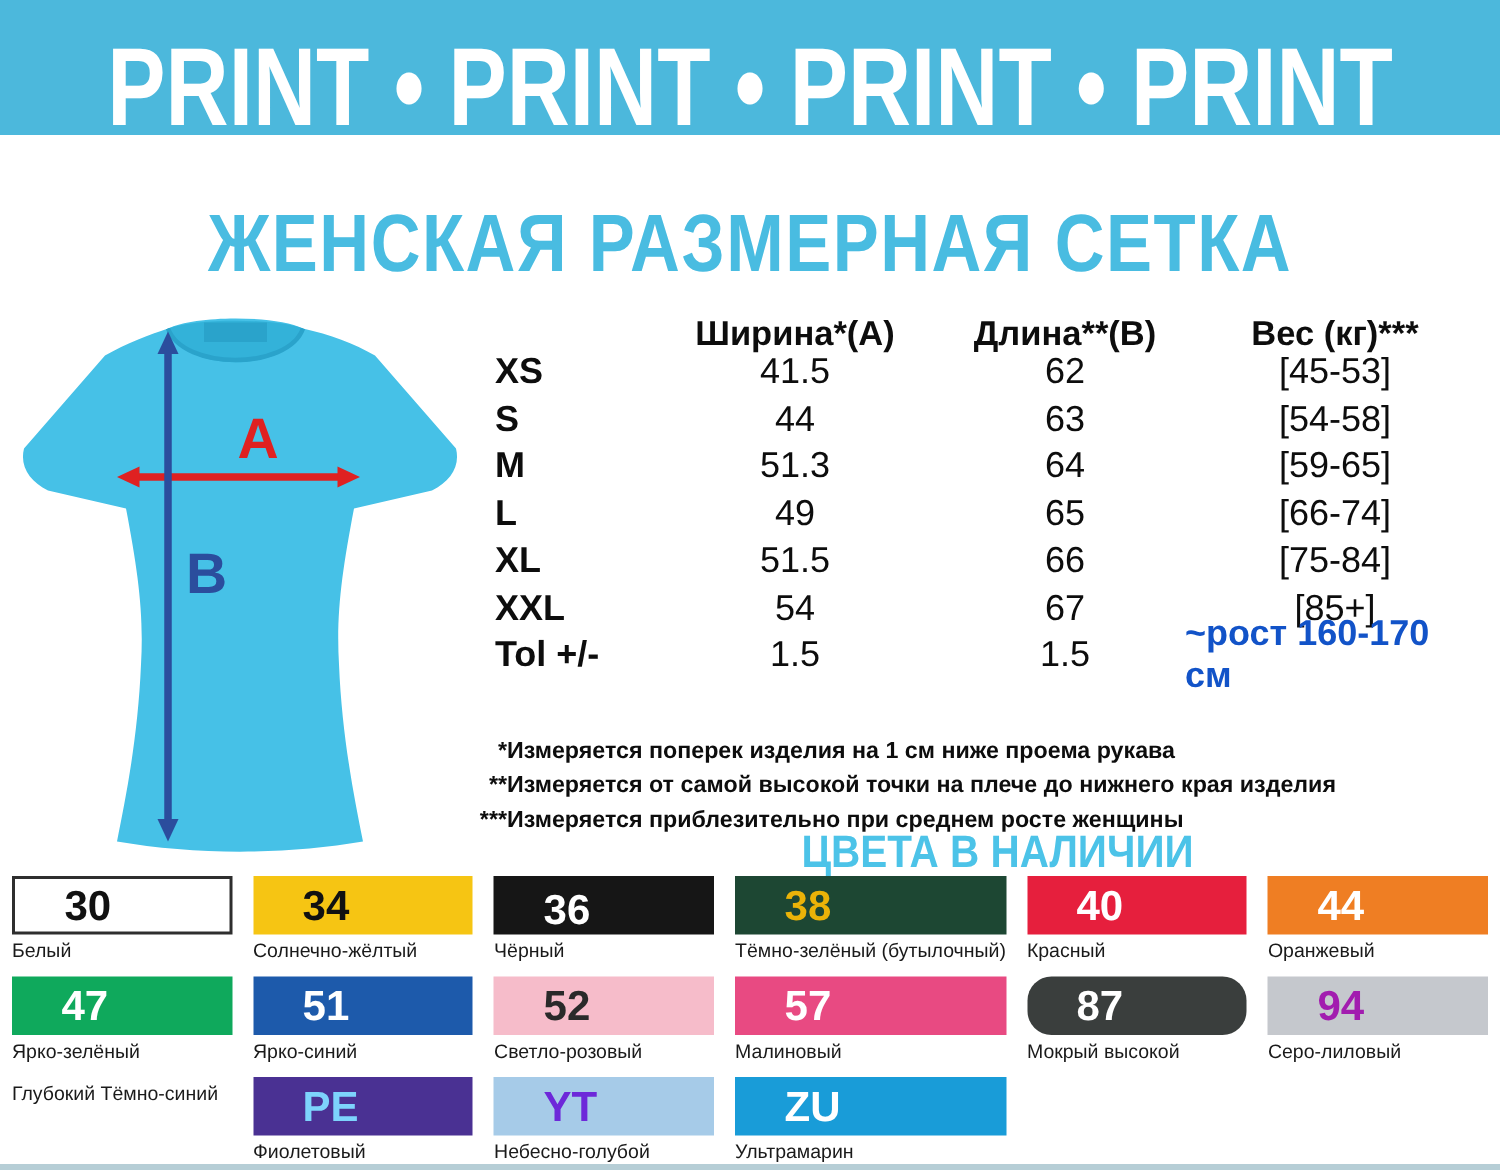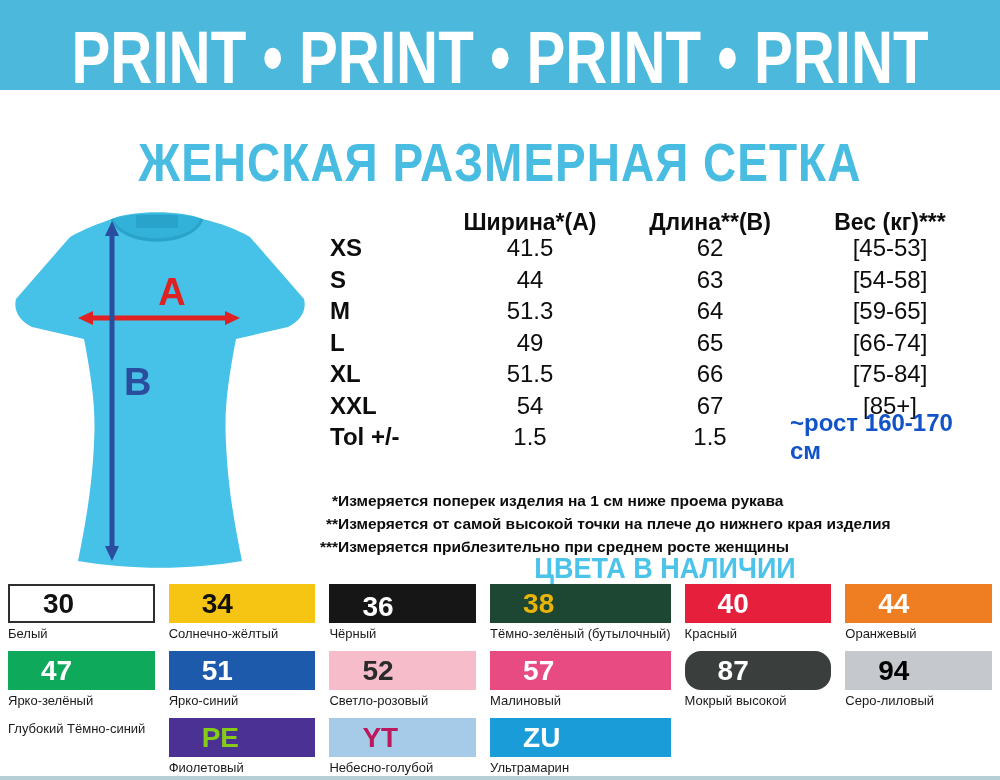--- a/index.html
+++ b/index.html
@@ -232,39 +232,39 @@
     </div>
 
     <div class="swatch-cell">
       <div class="swatch-bar" style="background: rgb(58, 62, 61); color: rgb(255, 255, 255); border-radius: 16px;">
         <span class="swatch-code">87</span>
       </div>
       <div class="swatch-name">Мокрый высокой</div>
     </div>
 
     <div class="swatch-cell">
-      <div class="swatch-bar" style="background: rgb(197, 200, 205); color: #000000;">
+      <div class="swatch-bar" style="background: rgb(197, 200, 205); color: #a21caf;">
         <span class="swatch-code">94</span>
       </div>
       <div class="swatch-name">Серо-лиловый</div>
     </div>
 
     <div class="swatch-cell">
       <div class="swatch-name">Глубокий Тёмно-синий</div>
     </div>
 
     <div class="swatch-cell">
-      <div class="swatch-bar" style="background: rgb(74, 49, 147); color: #84cc16;">
+      <div class="swatch-bar" style="background: rgb(74, 49, 147); color: #7dd3fc;">
         <span class="swatch-code">PE</span>
       </div>
       <div class="swatch-name">Фиолетовый</div>
     </div>
 
     <div class="swatch-cell">
-      <div class="swatch-bar" style="background: rgb(166, 203, 232); color: #be185d;">
+      <div class="swatch-bar" style="background: rgb(166, 203, 232); color: #6d28d9;">
         <span class="swatch-code">YT</span>
       </div>
       <div class="swatch-name">Небесно-голубой</div>
     </div>
 
     <div class="swatch-cell">
       <div class="swatch-bar" style="background: rgb(25, 156, 216); color: rgb(255, 255, 255);">
         <span class="swatch-code">ZU</span>
       </div>
       <div class="swatch-name">Ультрамарин</div>

